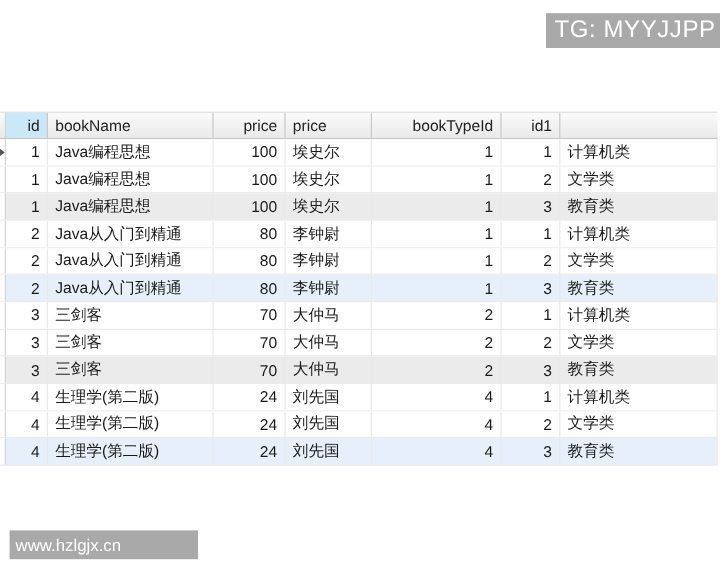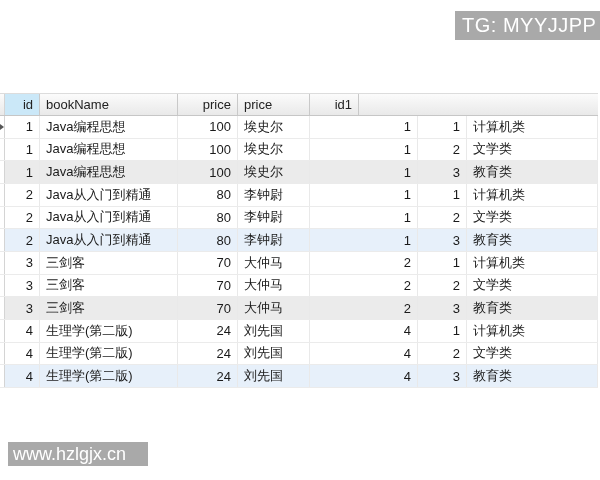--- a/index.html
+++ b/index.html
@@ -6,21 +6,21 @@
   body {
     width:600px; height:480px; position:relative; overflow:hidden;
     background:#ffffff;
     font-family:"Liberation Sans","DejaVu Sans",sans-serif;
   }
   .wm {
     position:absolute; color:#fff; display:flex; align-items:center;
     white-space:nowrap; box-sizing:border-box;
   }
   .wm-top  { left:455px; top:11px;  width:160px; height:29px; font-size:20px; padding-left:7px; letter-spacing:0.5px; }
-  .wm-bot  { left:8px;   top:442px; width:140px; height:24px; font-size:18px; padding-left:5px; }
+  .wm-bot  { left:8px;   top:442px; width:157px; height:24px; font-size:14px; padding-left:5px; }
 
   .grid { position:absolute; left:0; top:93px; width:598px; }
   .hdr {
     display:flex; height:23px; box-sizing:border-box;
     background:linear-gradient(#fbfbfb,#e9e9e9);
     border-top:1px solid #dcdcdc; border-bottom:1px solid #c6c6c6;
   }
   .hdr .cell {
     border-right:1px solid #c9c9c9; color:#222; font-size:13px;
   }
@@ -53,20 +53,21 @@
 
 <div class="wm wm-top" style="background: rgb(169, 169, 169); color: rgb(255, 255, 255);">TG: MYYJJPP</div>
 
 <div class="grid">
   <div class="hdr">
       <div class="gutter"></div>
       <div class="cell right" style="width: 35px; background: rgb(203, 232, 248);">id</div>
       <div class="cell" style="width: 138px;">bookName</div>
       <div class="cell right" style="width: 60px;">price</div>
       <div class="cell" style="width: 72px;">price</div>
+      <div class="cell right" style="width: 108px;">bookTypeId</div>
       <div class="cell right" style="width: 49px;">id1</div>
     </div>
   <div>
       <div class="row">
         <div class="gutter">
           <div class="marker"></div>
         </div>
         <div class="cell right" style="width: 35px; background: transparent;">1</div>
         <div class="cell" style="width: 138px; background: transparent;">Java编程思想</div>
         <div class="cell right" style="width: 60px; background: transparent;">100</div>

